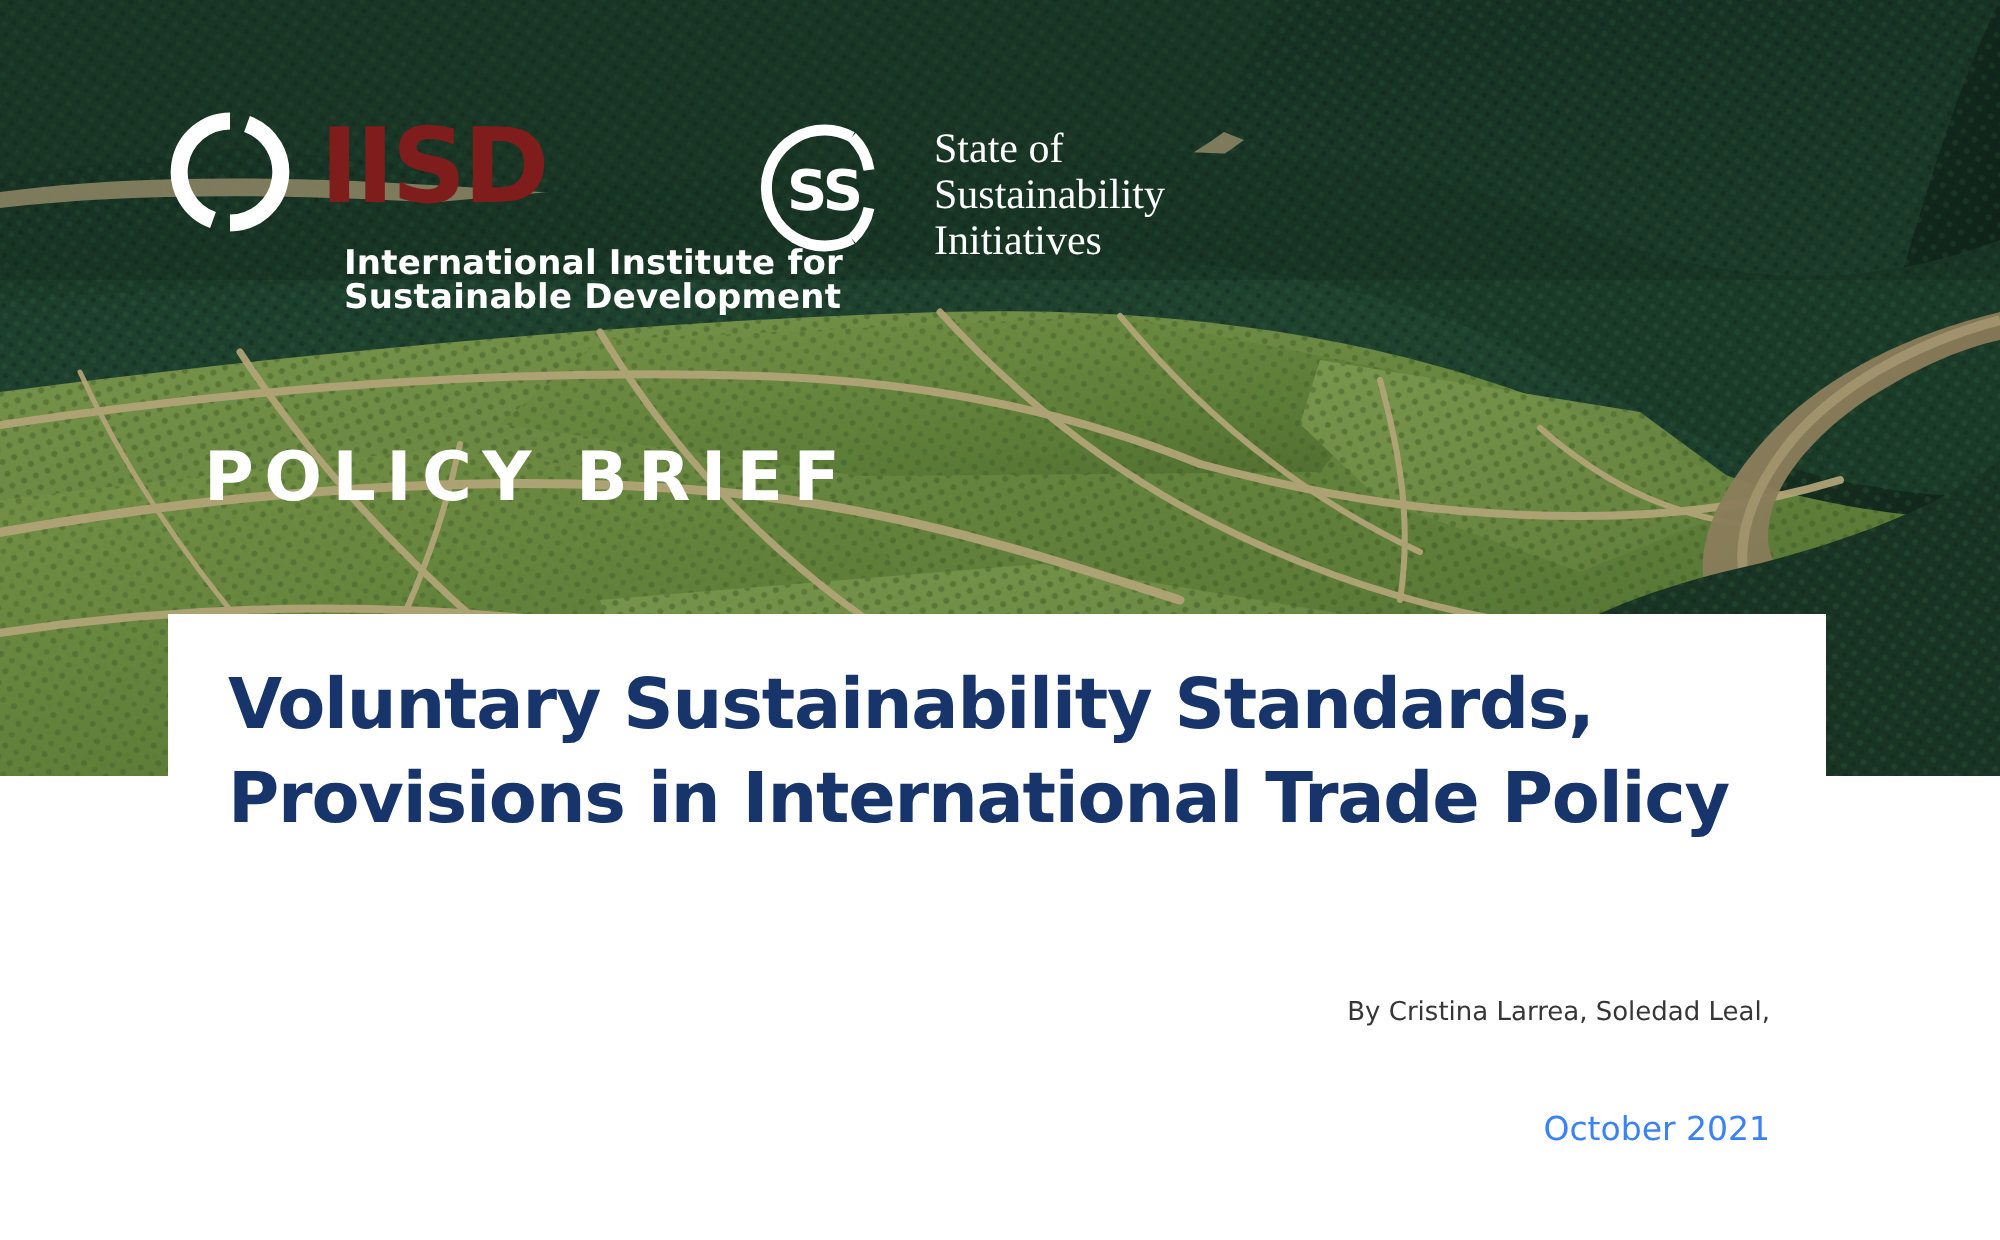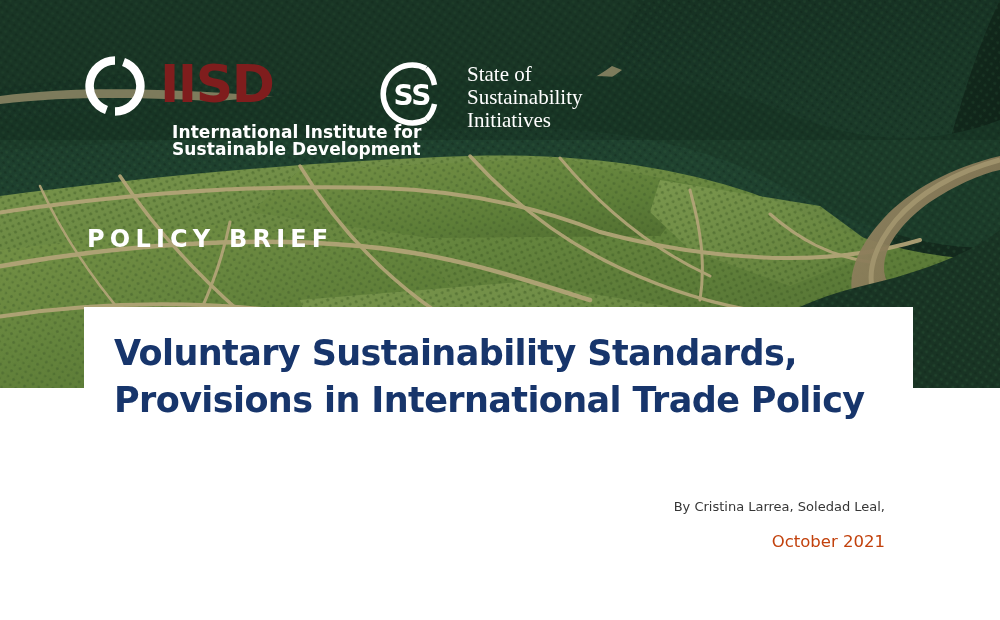--- a/index.html
+++ b/index.html
@@ -81,24 +81,24 @@
     font-size:21px;
     line-height:23px;
     color:#ffffff;
     white-space:nowrap;
     margin-top:7px;
   }
 
   
   .policy-brief {
     position:absolute;
-    left:87px; top:219px;
+    left:102px; top:219px;
     font-family:"DejaVu Sans", sans-serif;
     font-weight:bold;
-    font-size:24px;
+    font-size:34px;
     line-height:40px;
     letter-spacing:5.2px;
     color:#ffffff;
     z-index:5;
     white-space:nowrap;
   }
 
   
   .title-panel {
     position:absolute;
@@ -135,22 +135,22 @@
     font-family:"DejaVu Sans", sans-serif;
     font-size:13px;
     line-height:25px;
     color:#363636;
     white-space:nowrap;
   }
   .date-line {
     font-family:"DejaVu Sans", sans-serif;
     font-size:16.5px;
     line-height:25px;
-    color:#c2410c;
-    margin-top:10px;
+    color:#3b82f6;
+    margin-top:33px;
     white-space:nowrap;
   }
 </style>
 </head>
 <body>
 
 <div id="page">
 
   <div class="photo-band">
     <svg viewBox="0 0 1000 388" preserveAspectRatio="none" xmlns="http://www.w3.org/2000/svg">

